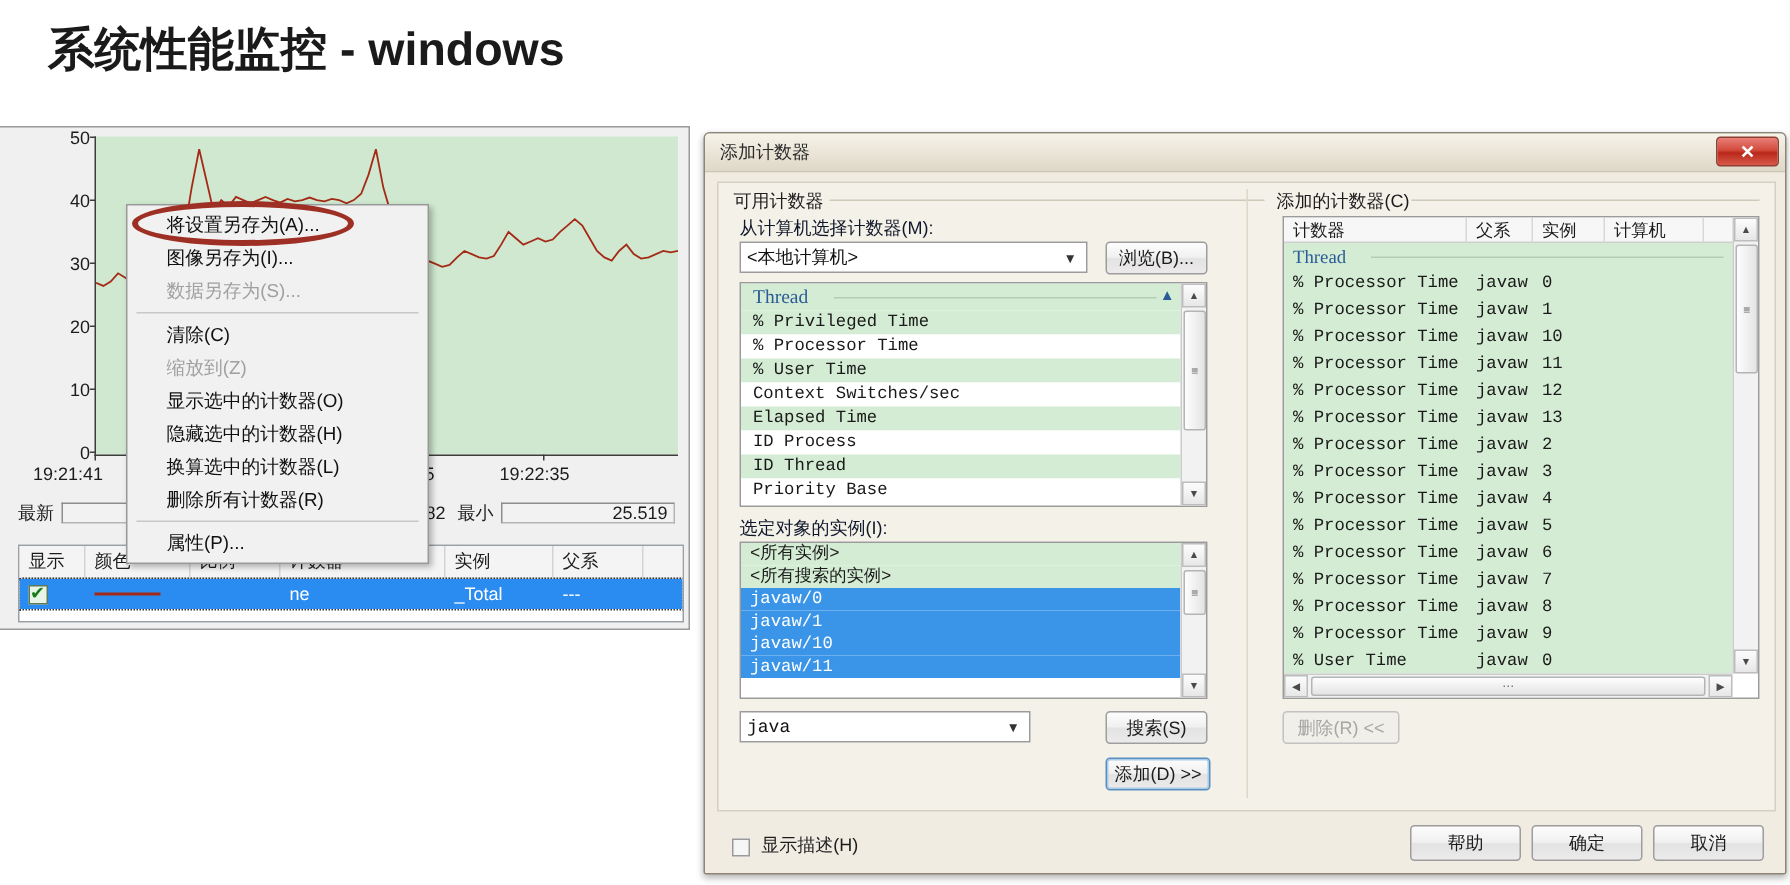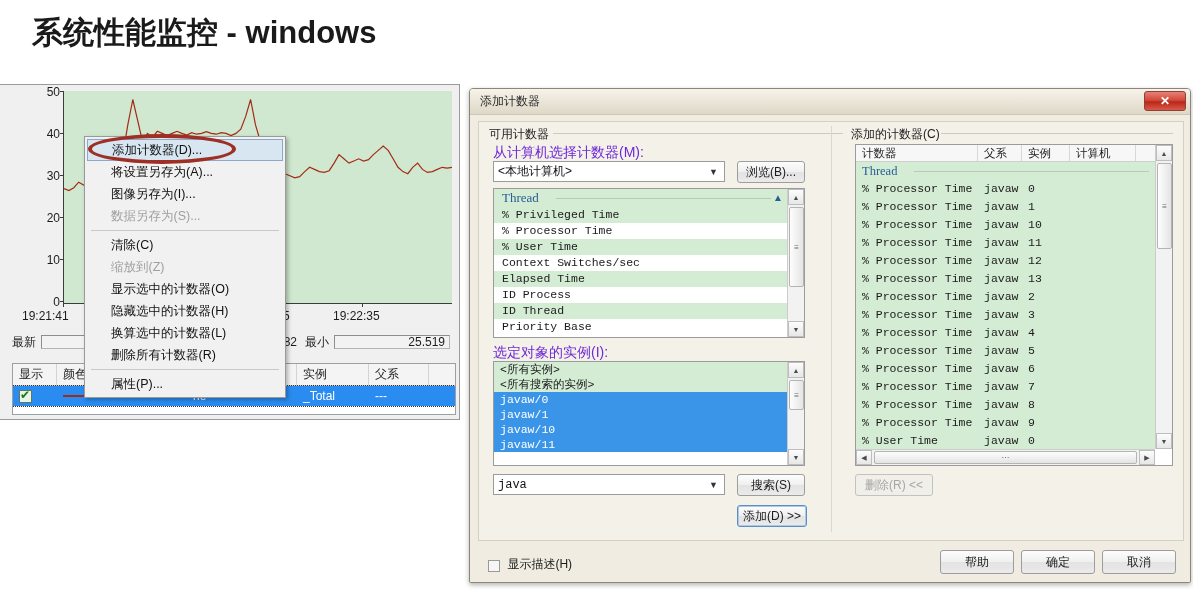--- a/index.html
+++ b/index.html
@@ -225,21 +225,21 @@
   }
   .group-label {
     position: absolute;
     font-size: 12px; color: #1c1c1c;
     background: transparent;
   }
   .hrule {
     position: absolute; height: 1px; background: #d0cabb;
   }
 
-  .lbl { position: absolute; font-size: 14px; color: #6d28d9; white-space: nowrap; }
+  .lbl { position: absolute; font-size: 12px; color: #0f172a; white-space: nowrap; }
 
   .combo {
     position: absolute;
     height: 21px;
     background: #ffffff;
     border: 1px solid #9b9b9b;
     display: flex; align-items: center;
     font-size: 12px; color: #111;
     padding-left: 4px;
   }
@@ -449,21 +449,20 @@
           <div class="lg-counter">ne</div>
           <div class="lg-instance">_Total</div>
           <div class="lg-parent">---</div>
         </div>
       </div>
 
     </div>
   </div>
 
   <div class="ctxmenu">
-    <div class="ctx-item sel">添加计数器(D)...</div>
     <div class="ctx-item">将设置另存为(A)...</div>
     <div class="ctx-item">图像另存为(I)...</div>
     <div class="ctx-item disabled">数据另存为(S)...</div>
     <div class="ctx-sep"></div>
     <div class="ctx-item">清除(C)</div>
     <div class="ctx-item disabled">缩放到(Z)</div>
     <div class="ctx-item">显示选中的计数器(O)</div>
     <div class="ctx-item">隐藏选中的计数器(H)</div>
     <div class="ctx-item">换算选中的计数器(L)</div>
     <div class="ctx-item">删除所有计数器(R)</div>
@@ -528,21 +527,21 @@
             <div class="inst-row sel">javaw/11</div>
 
           </div>
           <div class="vscroll">
             <div class="vs-up">▲</div>
             <div class="vs-thumb" style="top:18px; height:30px;">≡</div>
             <div class="vs-dn">▼</div>
           </div>
         </div>
 
-        <div class="combo" style="left:14px; top:352px; width:232px;">
+        <div class="combo" style="left:14px; top:352px; width:194px;">
           <span style="font-family:'Liberation Mono',monospace">java</span>
           <span class="arrow">▼</span>
         </div>
         <div class="btn" style="left:258px; top:352px; width:68px;">搜索(S)</div>
 
         <div class="btn default" style="left:258px; top:383px; width:70px;">添加(D) &gt;&gt;</div>
 
         <div style="position:absolute; left:352px; top:4px; width:1px; height:406px; background:#ddd7c8;"></div>
 
         <div class="group-label" style="left:372px; top:4px;">添加的计数器(C)</div>

